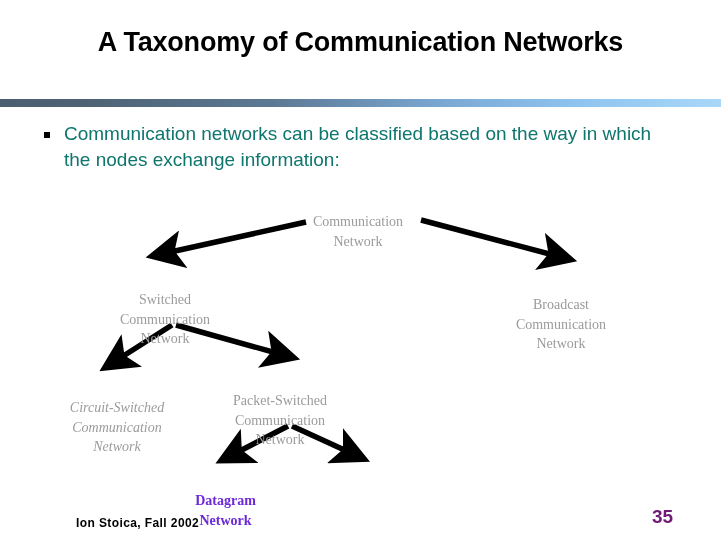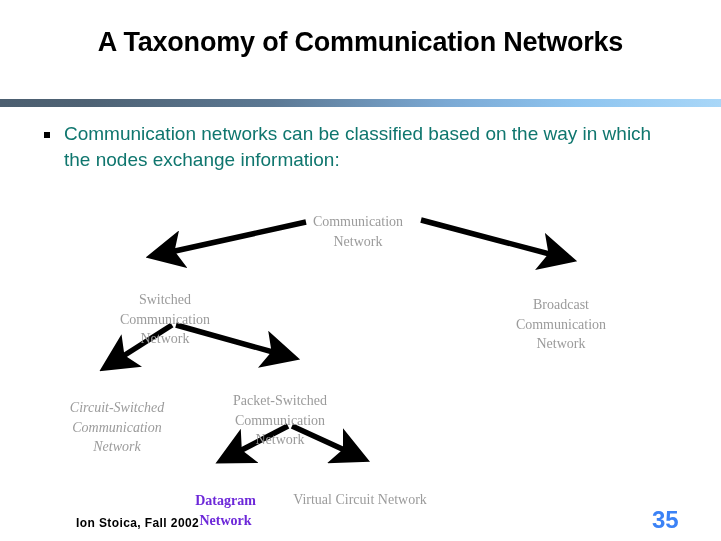--- a/index.html
+++ b/index.html
@@ -111,23 +111,23 @@
     font-size: 12px;
     font-weight: bold;
     letter-spacing: 0.4px;
     color: #000;
   }
   #footer-page {
     position: absolute;
     left: 652px;
     top: 506px;
     font-family: "Liberation Sans", sans-serif;
-    font-size: 24px;
+    font-size: 19px;
     font-weight: bold;
-    color: #3b82f6;
+    color: #701a75;
   }
 </style>
 </head>
 <body>
 
 <div id="slide">
 
   <div id="slide-title">A Taxonomy of Communication Networks</div>
 
   <div id="divider"></div>
@@ -172,18 +172,17 @@
 Communication
 Network</div>
 
   <div class="node" id="node-packet">Packet-Switched
 Communication
 Network</div>
 
   <div class="node red" id="node-datagram">Datagram
 Network</div>
 
-  <div class="node" id="node-virtual">Virtual Circuit Network</div>
 
   <div id="footer-credit">Ion Stoica, Fall 2002</div>
   <div id="footer-page">35</div>
 
 </div>
 
 </body></html>

